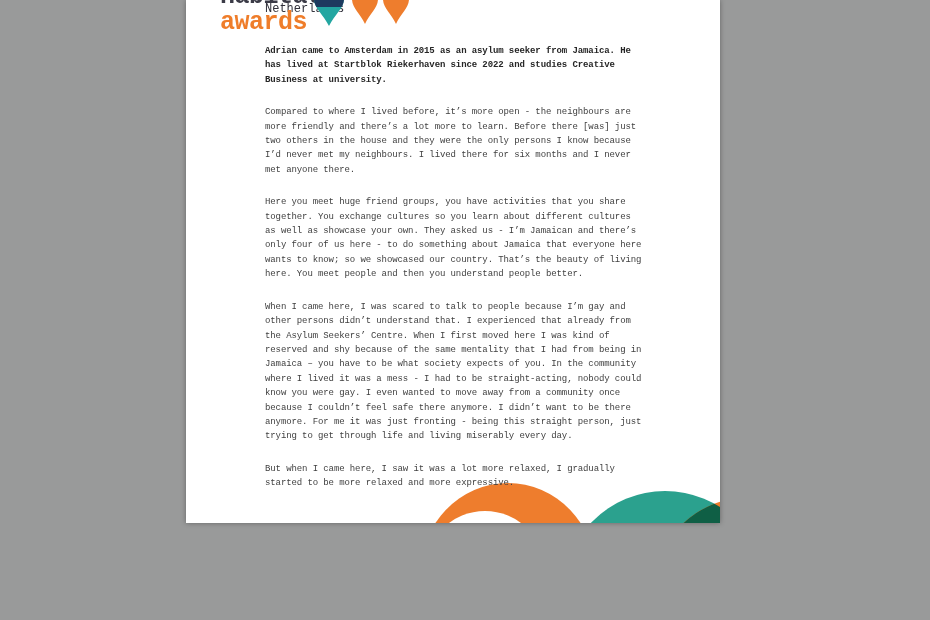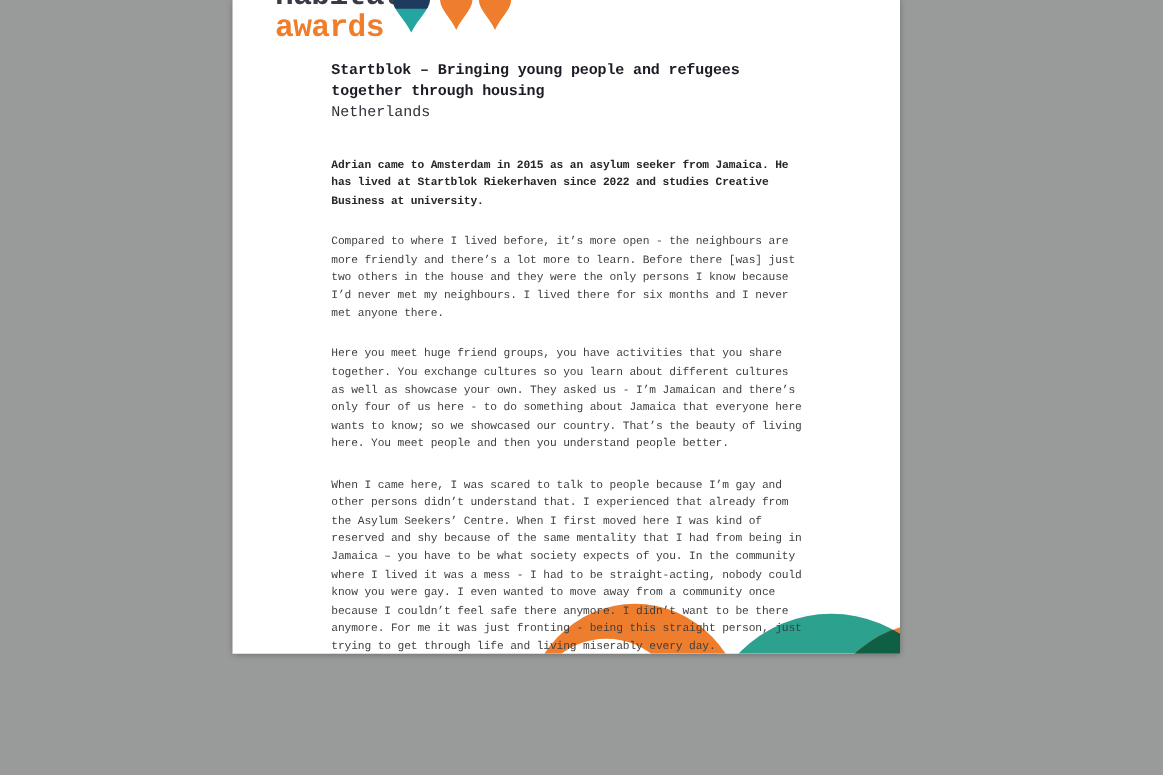--- a/index.html
+++ b/index.html
@@ -89,25 +89,25 @@
         </clipPath>
     </defs>
     <ellipse cx="322" cy="172" rx="88" ry="92" fill="#ee7d2d"></ellipse>
     <circle cx="299" cy="168" r="60" fill="#ffffff"></circle>
     <circle cx="479" cy="190" r="102" fill="#2ba18e"></circle>
     <circle cx="564" cy="192" r="98" fill="#ee7d2d"></circle>
     <circle cx="564" cy="192" r="98" clip-path="url(#tealclip)" fill="#0f5f45"></circle>
   </svg>
 
   <div class="content">
-    <h1 class="title">Startblok – Bringing young people and refugees together through housing</h1>
     <div class="country">Netherlands</div>
 
     <p class="intro">Adrian came to Amsterdam in 2015 as an asylum seeker from Jamaica. He has lived at Startblok Riekerhaven since 2022 and studies Creative Business at university.</p>
 
     <p>Compared to where I lived before, it’s more open - the neighbours are more friendly and there’s a lot more to learn. Before there [was] just two others in the house and they were the only persons I know because I’d never met my neighbours. I lived there for six months and I never met anyone there.</p>
     <p>Here you meet huge friend groups, you have activities that you share together. You exchange cultures so you learn about different cultures as well as showcase your own. They asked us - I’m Jamaican and there’s only four of us here - to do something about Jamaica that everyone here wants to know; so we showcased our country. That’s the beauty of living here. You meet people and then you understand people better.</p>
     <p>When I came here, I was scared to talk to people because I’m gay and other persons didn’t understand that. I experienced that already from the Asylum Seekers’ Centre. When I first moved here I was kind of reserved and shy because of the same mentality that I had from being in Jamaica – you have to be what society expects of you. In the community where I lived it was a mess - I had to be straight-acting, nobody could know you were gay. I even wanted to move away from a community once because I couldn’t feel safe there anymore. I didn’t want to be there anymore. For me it was just fronting - being this straight person, just trying to get through life and living miserably every day.</p>
+    <p>But when I came here, I saw it was a lot more relaxed, I gradually started to be more relaxed and more expressive.</p>
 
 
   </div>
 
 </div>
 
 </body></html>

